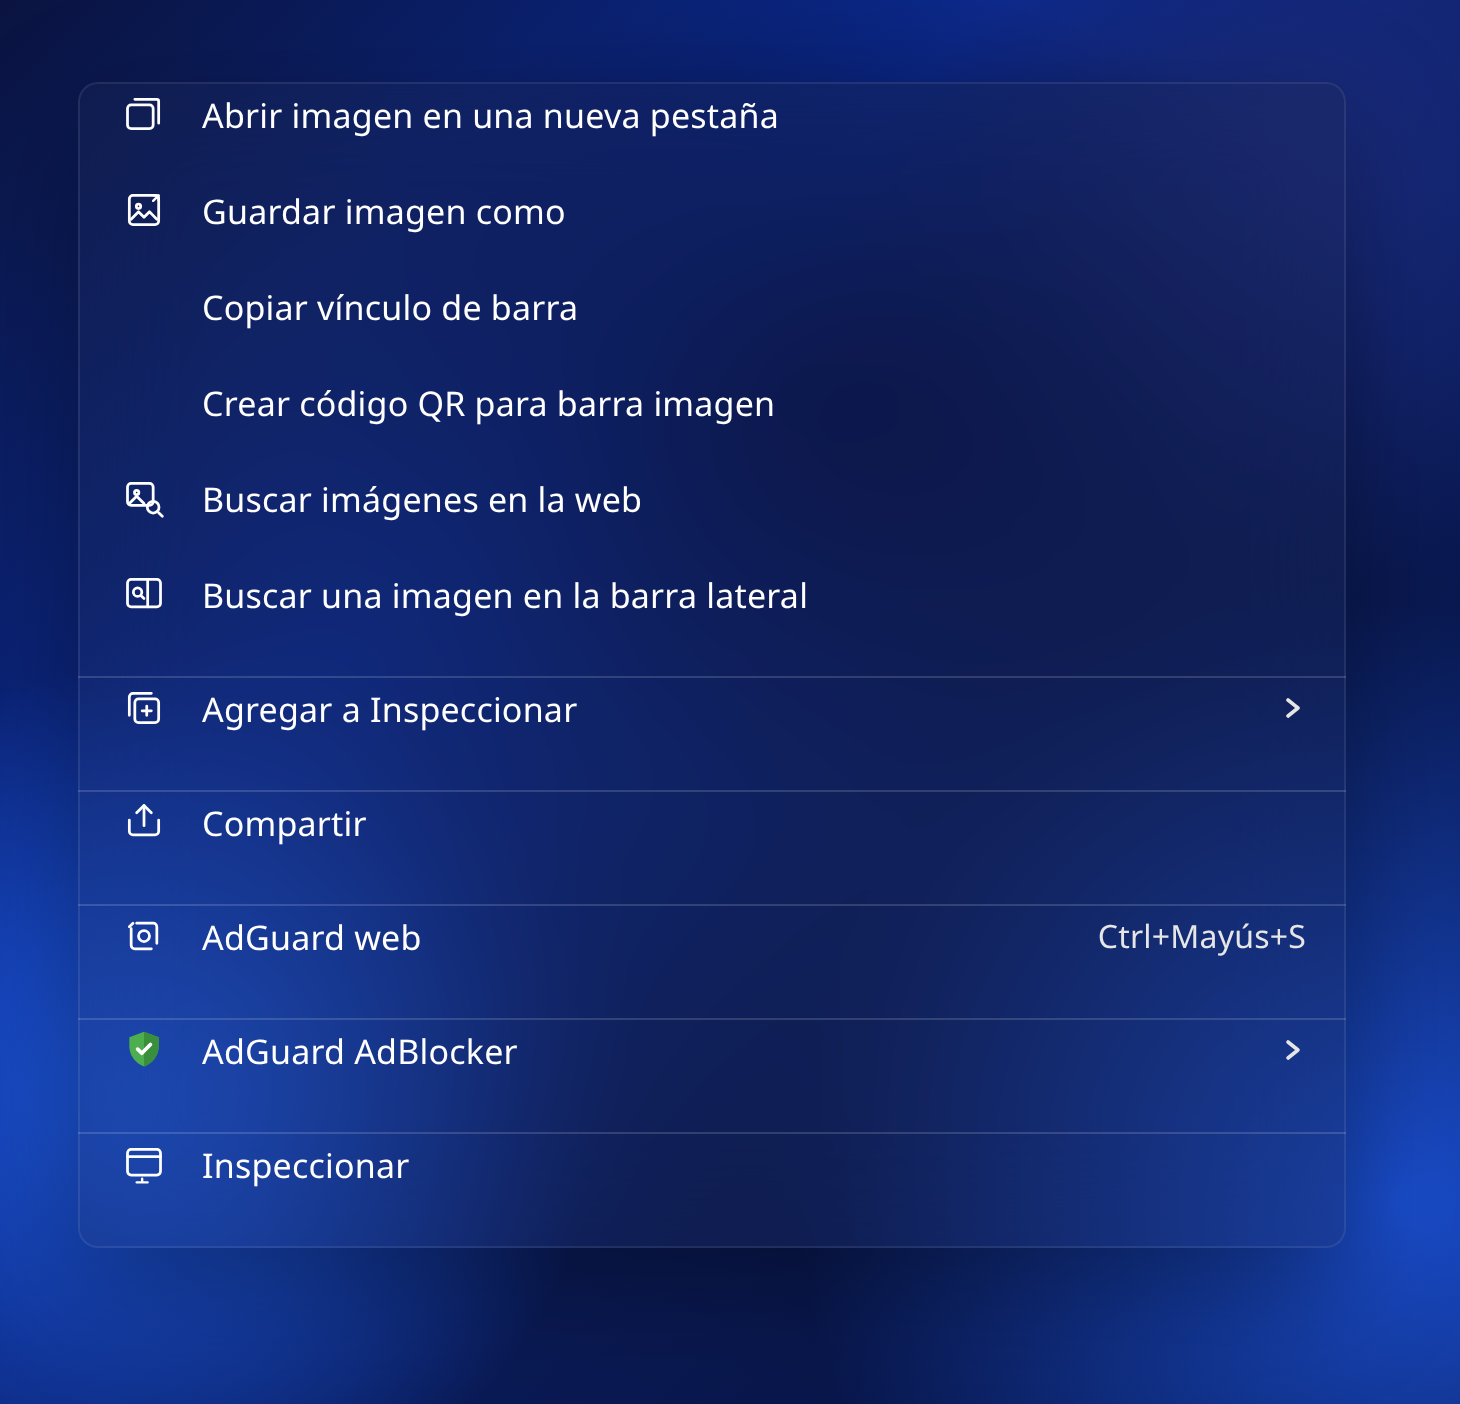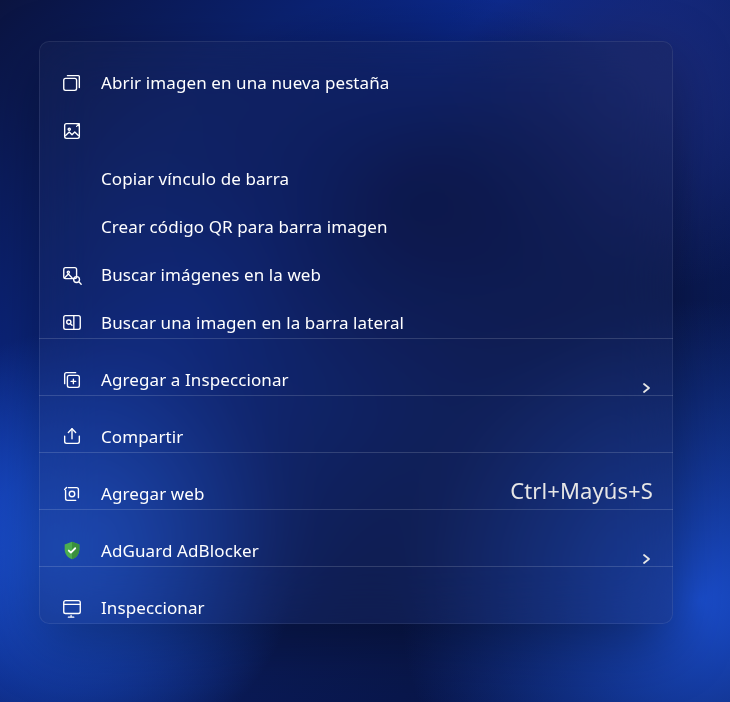--- a/index.html
+++ b/index.html
@@ -25,40 +25,40 @@
     border-radius: 10px;
     background: rgba(30, 40, 80, 0.30);
     -webkit-backdrop-filter: blur(28px);
     backdrop-filter: blur(28px);
     box-shadow: 0 20px 60px rgba(0,0,0,0.35), 0 0 0 1px rgba(255,255,255,0.08) inset;
     padding: 5px 0;
     color: #fff;
   }
   .item {
     display: flex;
-    align-items: flex-end;
+    align-items: flex-start;
     height: 48px;
     padding: 0 20px 0 22px;
     gap: 18px;
     cursor: default;
     font-size: 17px;
     font-weight: 400;
     letter-spacing: 0.1px;
   }
   .icon {
     width: 22px;
     height: 22px;
     flex: 0 0 22px;
     display: flex;
     align-items: center;
     justify-content: center;
   }
   .icon svg { width: 22px; height: 22px; stroke: #fff; stroke-width: 1.5; fill: none; stroke-linecap: round; stroke-linejoin: round; }
   .label { flex: 1 1 auto; }
-  .accel { font-size: 22px; color: #e6e6e6; }
+  .accel { font-size: 16px; color: #e6e6e6; }
   .chevron { width: 14px; height: 14px; flex: 0 0 14px; }
   .chevron svg { width: 14px; height: 14px; stroke: #e6e6e6; stroke-width: 1.8; fill: none; stroke-linecap: round; stroke-linejoin: round; }
   .separator {
     height: 1px;
     background: rgba(255,255,255,0.15);
     margin: 4px 0;
   }
   .shield { width: 22px; height: 22px; }
   .shield svg .s1 { fill: #4cae4f; }
   .shield svg .s2 { fill: #3a8f3d; }
@@ -81,20 +81,21 @@
 
   <div class="item">
     <span class="icon">
       <svg viewBox="0 0 24 24">
           <rect x="4" y="4" width="16" height="16" rx="2"></rect>
           <circle cx="9" cy="10" r="1.2"></circle>
           <path d="M5 17l4-4 3 3 3-3 4 4"></path>
           <path d="M17 7l3-3m0 0h-3m3 0v3" stroke-width="1.3"></path>
         </svg>
     </span>
+    <span class="label">Guardar imagen como</span>
   </div>
 
 
   <div class="item">
     <span class="icon"></span>
     <span class="label">Copiar vínculo de barra</span>
   </div>
 
   <div class="item">
     <span class="icon"></span>
@@ -161,21 +162,21 @@
 
   <div class="item">
     <span class="icon">
       <svg viewBox="0 0 24 24">
           <path d="M8 5h9a2 2 0 0 1 2 2v9"></path>
           <path d="M5 8v9a2 2 0 0 0 2 2h9"></path>
           <circle cx="12" cy="12" r="3"></circle>
           <path d="M6 5l-2 2"></path>
         </svg>
     </span>
-    <span class="label">Agregar web</span>
+    <span class="label">AdGuard web</span>
     <span class="accel">Ctrl+Mayús+S</span>
   </div>
 
   <div class="separator"></div>
 
   <div class="item">
     <span class="icon shield">
       <svg viewBox="0 0 24 24">
         <path class="s1" d="M12 2l8 3v5c0 5-3.2 9.2-8 11C7.2 19.2 4 15 4 10V5l8-3z" stroke="none"></path>
         <path class="s2" d="M12 2v19c4.8-1.8 8-6 8-11V5l-8-3z" stroke="none"></path>

